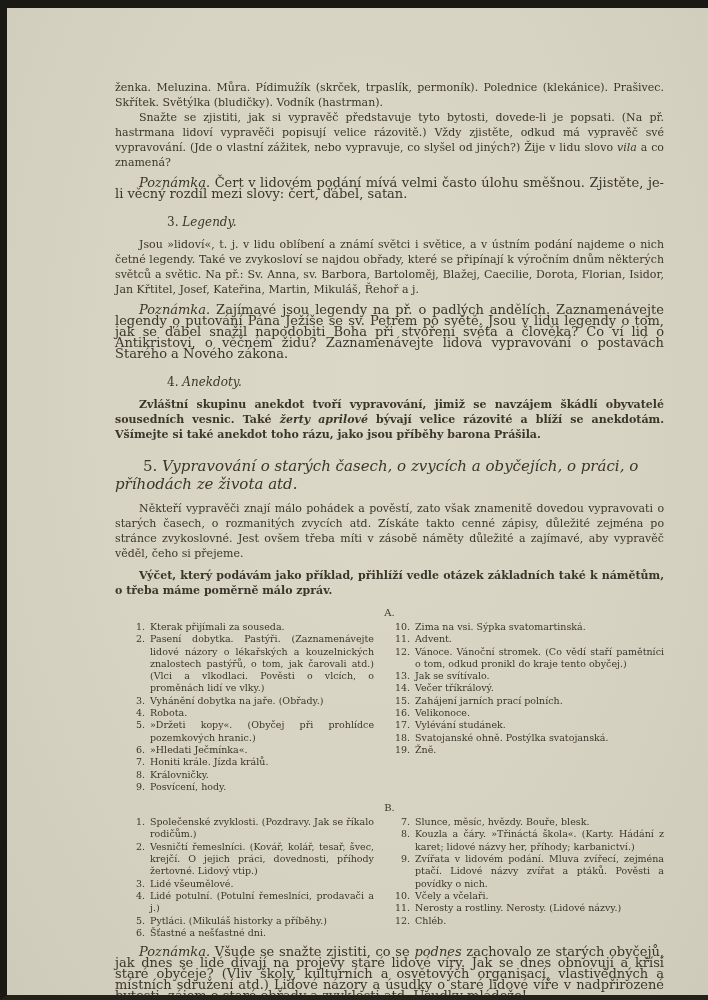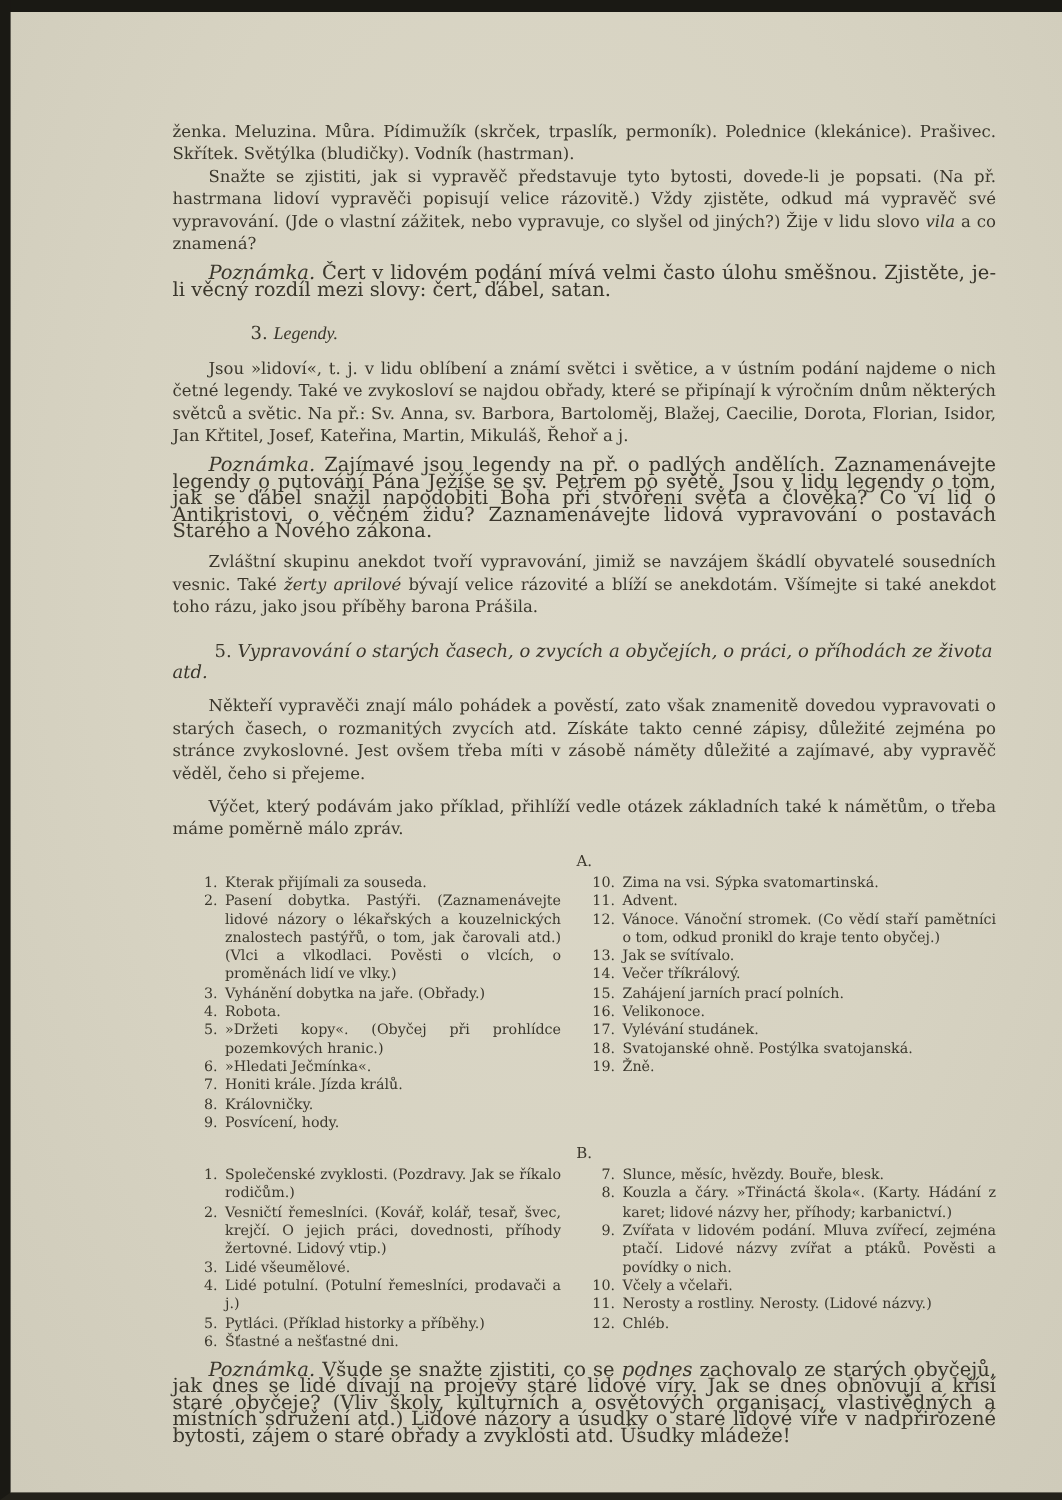--- a/index.html
+++ b/index.html
@@ -37,29 +37,29 @@
     line-height:11px;
     text-align:justify;
     text-indent:24px;
     margin-top:7px;
   }
   .sec-heading{
     font-size:12px;
     font-weight:normal;
     margin:16px 0 8px 52px;
   }
-  .sec-heading i{font-style:italic;font-family:Liberation Serif, serif;}
+  .sec-heading i{font-style:italic;}
   .sec-heading .secnum{font-style:normal;}
   .sec-heading-wide{
-    font-size:12px;
+    font-size:15px;
     font-weight:normal;
     margin:15px 0 8px 0;
     text-indent:28px;
   }
-  .mt{margin-top:7px;}
+  .mt{margin-top:7px;font-weight:bold;}
   .list-label{
     text-align:center;
     font-size:10px;
     margin-top:9px;
     margin-bottom:3px;
   }
   .two-col{
     display:flex;
     justify-content:space-between;
     margin-left:12px;
@@ -93,20 +93,21 @@
     <p class="body"><span>Snažte se zjistiti, jak si vypravěč představuje tyto bytosti, dovede-li je popsati. (Na př. hastrmana lidoví vypravěči popisují velice rázovitě.) Vždy zjistěte, odkud má vypravěč své vypravování. (Jde o vlastní zážitek, nebo vypravuje, co slyšel od jiných?) Žije v lidu slovo </span><span class="it">vila</span><span> a co znamená?</span></p>
 
     <p class="note"><span class="note-label">Poznámka.</span><span> Čert v lidovém podání mívá velmi často úlohu směšnou. Zjistěte, je-li věcný rozdíl mezi slovy: čert, ďábel, satan.</span></p>
 
     <p class="sec-heading"><span class="secnum">3.</span> <i>Legendy.</i></p>
 
     <p class="body">Jsou »lidoví«, t. j. v lidu oblíbení a známí světci i světice, a v ústním podání najdeme o nich četné legendy. Také ve zvykosloví se najdou obřady, které se připínají k výročním dnům některých světců a světic. Na př.: Sv. Anna, sv. Barbora, Bartoloměj, Blažej, Caecilie, Dorota, Florian, Isidor, Jan Křtitel, Josef, Kateřina, Martin, Mikuláš, Řehoř a j.</p>
 
     <p class="note"><span class="note-label">Poznámka.</span><span> Zajímavé jsou legendy na př. o padlých andělích. Zaznamenávejte legendy o putování Pána Ježíše se sv. Petrem po světě. Jsou v lidu legendy o tom, jak se ďábel snažil napodobiti Boha při stvoření světa a člověka? Co ví lid o Antikristovi, o věčném židu? Zaznamenávejte lidová vypravování o postavách Starého a Nového zákona.</span></p>
 
+    <p class="sec-heading"><span class="secnum">4.</span> <i>Anekdoty.</i></p>
 
 
     <p class="body mt"><span>Zvláštní skupinu anekdot tvoří vypravování, jimiž se navzájem škádlí obyvatelé sousedních vesnic. Také </span><span class="it">žerty aprilové</span><span> bývají velice rázovité a blíží se anekdotám. Všímejte si také anekdot toho rázu, jako jsou příběhy barona Prášila.</span></p>
 
     <p class="sec-heading-wide"><span>5.</span> <i>Vypravování o starých časech, o zvycích a obyčejích, o práci, o příhodách ze života atd.</i></p>
 
     <p class="body">Někteří vypravěči znají málo pohádek a pověstí, zato však znamenitě dovedou vypravovati o starých časech, o rozmanitých zvycích atd. Získáte takto cenné zápisy, důležité zejména po stránce zvykoslovné. Jest ovšem třeba míti v zásobě náměty důležité a zajímavé, aby vypravěč věděl, čeho si přejeme.</p>
 
     <p class="body mt">Výčet, který podávám jako příklad, přihlíží vedle otázek základních také k námětům, o třeba máme poměrně málo zpráv.</p>
 
@@ -139,21 +140,21 @@
     </div>
 
     <div class="list-label">B.</div>
 
     <div class="two-col">
       <div class="col">
           <div class="li"><span class="num">1.</span><span>Společenské zvyklosti. (Pozdravy. Jak se říkalo rodičům.)</span></div>
           <div class="li"><span class="num">2.</span><span>Vesničtí řemeslníci. (Kovář, kolář, tesař, švec, krejčí. O jejich práci, dovednosti, příhody žertovné. Lidový vtip.)</span></div>
           <div class="li"><span class="num">3.</span><span>Lidé všeumělové.</span></div>
           <div class="li"><span class="num">4.</span><span>Lidé potulní. (Potulní řemeslníci, prodavači a j.)</span></div>
-          <div class="li"><span class="num">5.</span><span>Pytláci. (Příklad historky a příběhy.)</span></div>
+          <div class="li"><span class="num">5.</span><span>Pytláci. (Mikuláš historky a příběhy.)</span></div>
           <div class="li"><span class="num">6.</span><span>Šťastné a nešťastné dni.</span></div>
         </div>
       <div class="col right">
           <div class="li"><span class="num">7.</span><span>Slunce, měsíc, hvězdy. Bouře, blesk.</span></div>
           <div class="li"><span class="num">8.</span><span>Kouzla a čáry. »Třináctá škola«. (Karty. Hádání z karet; lidové názvy her, příhody; karbanictví.)</span></div>
           <div class="li"><span class="num">9.</span><span>Zvířata v lidovém podání. Mluva zvířecí, zejména ptačí. Lidové názvy zvířat a ptáků. Pověsti a povídky o nich.</span></div>
           <div class="li"><span class="num">10.</span><span>Včely a včelaři.</span></div>
           <div class="li"><span class="num">11.</span><span>Nerosty a rostliny. Nerosty. (Lidové názvy.)</span></div>
           <div class="li"><span class="num">12.</span><span>Chléb.</span></div>
         </div>

